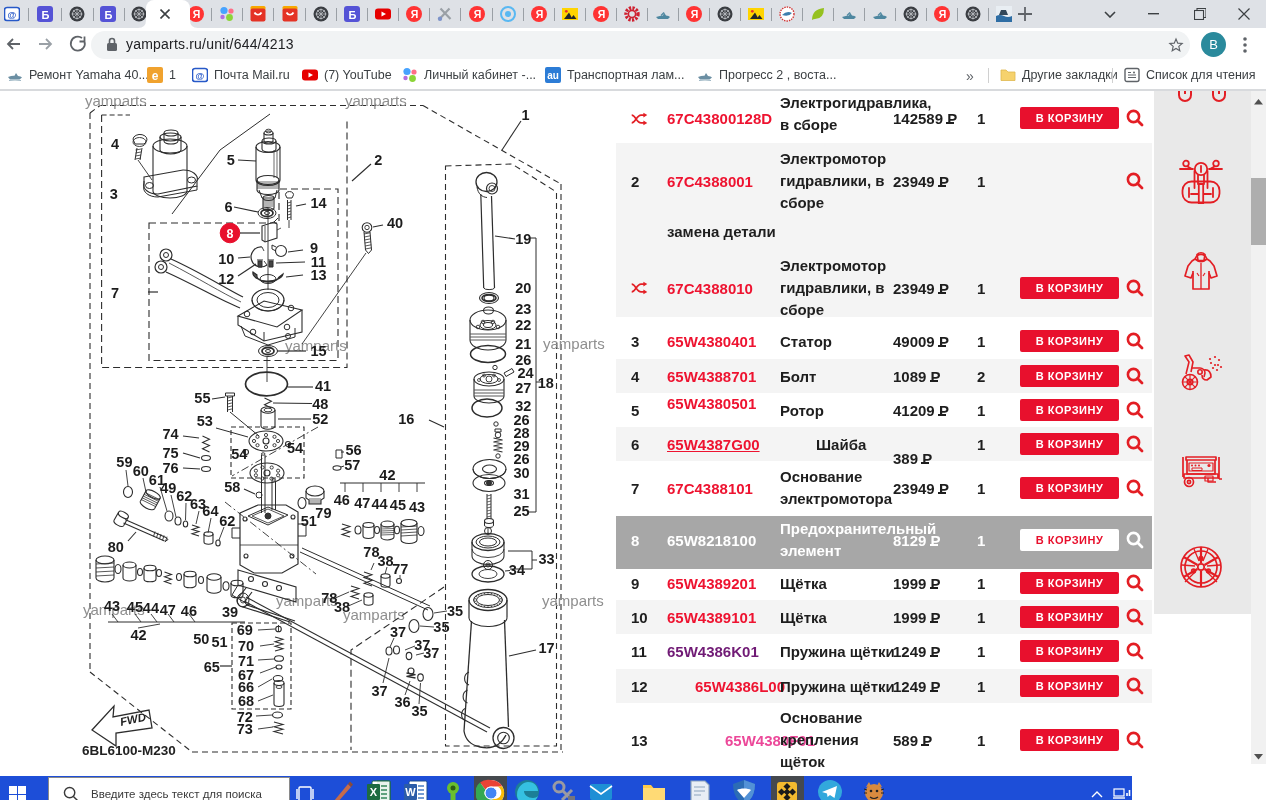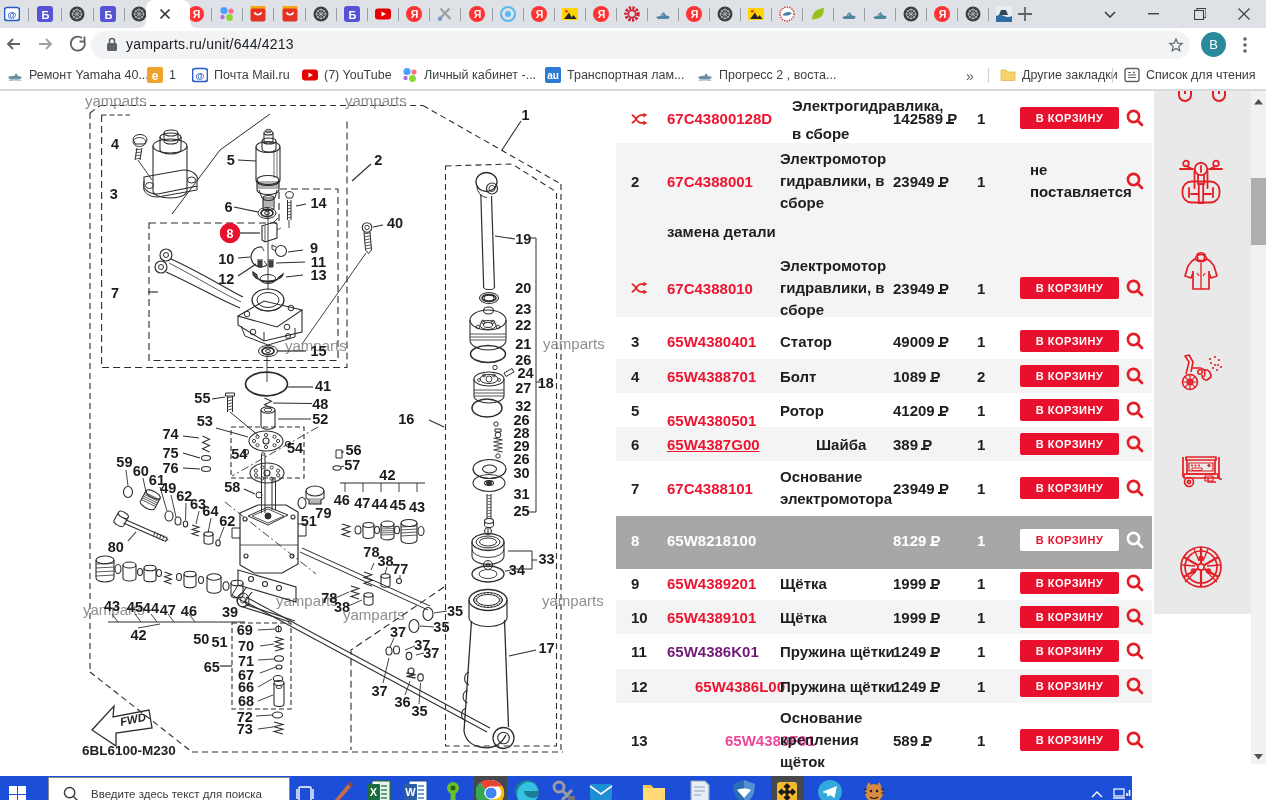--- a/index.html
+++ b/index.html
@@ -992,34 +992,33 @@
         <div class="row sel" style="top:425px;height:53px"></div>
         <svg class="abs" style="left:14px;top:21px" width="19" height="14" viewBox="0 0 22 18">
           <g stroke="#e31e24" stroke-width="2" fill="none">
             <path d="M1 4 C6 4 7 14 13 14 H17"></path>
             <path d="M1 14 C6 14 7 4 13 4 H17"></path>
           </g>
           <path d="M16 1 L21 4 L16 7z" fill="#e31e24"></path>
           <path d="M16 11 L21 14 L16 17z" fill="#e31e24"></path>
         </svg>
         <div class="abs" style="left:51px;top:19px;color:#ee1330;">67C43800128D</div>
-        <div class="abs" style="left:176px;top:1px;width:130px;line-height:28px;">Электрогидравлика,<br>в сборе</div>
+        <div class="abs" style="left:164px;top:1px;width:130px;line-height:22px;">Электрогидравлика,<br>в сборе</div>
         <div class="abs" style="left:277px;top:19px;">142589 <span class="rub">Р<i></i></span></div>
         <div class="abs" style="left:361px;top:19px;">1</div>
         <div class="cbtn" style="top:16px">В КОРЗИНУ</div>
         <svg class="abs" style="left:510px;top:18px" width="18" height="18" viewBox="0 0 18 18">
           <circle cx="7.5" cy="7.5" r="5.6" fill="none" stroke="#e31e24" stroke-width="2.6"></circle>
           <path d="M11.5 11.5 L16 16" stroke="#e31e24" stroke-width="2.8" stroke-linecap="round"></path>
         </svg>
         <div class="abs" style="left:15px;top:82px;">2</div>
         <div class="abs" style="left:51px;top:82px;color:#ee1330;">67C4388001</div>
         <div class="abs" style="left:164px;top:57px;width:116px;line-height:22px;">Электромотор гидравлики, в сборе</div>
         <div class="abs" style="left:277px;top:82px;">23949 <span class="rub">Р<i></i></span></div>
         <div class="abs" style="left:361px;top:82px;">1</div>
-        <div class="abs" style="left:414px;top:68px;width:120px;line-height:22px;">не поставляется</div>
         <svg class="abs" style="left:510px;top:81px" width="18" height="18" viewBox="0 0 18 18">
           <circle cx="7.5" cy="7.5" r="5.6" fill="none" stroke="#e31e24" stroke-width="2.6"></circle>
           <path d="M11.5 11.5 L16 16" stroke="#e31e24" stroke-width="2.8" stroke-linecap="round"></path>
         </svg>
         <div class="abs" style="left:51px;top:132px;">замена детали</div>
         <svg class="abs" style="left:14px;top:190px" width="19" height="14" viewBox="0 0 22 18">
           <g stroke="#e31e24" stroke-width="2" fill="none">
             <path d="M1 4 C6 4 7 14 13 14 H17"></path>
             <path d="M1 14 C6 14 7 4 13 4 H17"></path>
           </g>
@@ -1049,33 +1048,33 @@
         <div class="abs" style="left:51px;top:277px;color:#ee1330;">65W4388701</div>
         <div class="abs" style="left:164px;top:277px;">Болт</div>
         <div class="abs" style="left:277px;top:277px;">1089 <span class="rub">Р<i></i></span></div>
         <div class="abs" style="left:361px;top:277px;">2</div>
         <div class="cbtn" style="top:274px">В КОРЗИНУ</div>
         <svg class="abs" style="left:510px;top:276px" width="18" height="18" viewBox="0 0 18 18">
           <circle cx="7.5" cy="7.5" r="5.6" fill="none" stroke="#e31e24" stroke-width="2.6"></circle>
           <path d="M11.5 11.5 L16 16" stroke="#e31e24" stroke-width="2.8" stroke-linecap="round"></path>
         </svg>
         <div class="abs" style="left:15px;top:311px;">5</div>
-        <div class="abs" style="left:51px;top:321px;color:#ee1330;">65W4380501</div>
+        <div class="abs" style="left:51px;top:304px;color:#ee1330;">65W4380501</div>
         <div class="abs" style="left:164px;top:311px;">Ротор</div>
         <div class="abs" style="left:277px;top:311px;">41209 <span class="rub">Р<i></i></span></div>
         <div class="abs" style="left:361px;top:311px;">1</div>
         <div class="cbtn" style="top:308px">В КОРЗИНУ</div>
         <svg class="abs" style="left:510px;top:310px" width="18" height="18" viewBox="0 0 18 18">
           <circle cx="7.5" cy="7.5" r="5.6" fill="none" stroke="#e31e24" stroke-width="2.6"></circle>
           <path d="M11.5 11.5 L16 16" stroke="#e31e24" stroke-width="2.8" stroke-linecap="round"></path>
         </svg>
         <div class="abs" style="left:15px;top:345px;">6</div>
         <div class="abs" style="left:51px;top:345px;color:#ee1330;text-decoration:underline;">65W4387G00</div>
         <div class="abs" style="left:164px;top:345px;margin-left:36px;">Шайба</div>
-        <div class="abs" style="left:277px;top:345px;text-align:center;">389 <span class="rub">Р<i></i></span></div>
+        <div class="abs" style="left:277px;top:359px;text-align:center;">389 <span class="rub">Р<i></i></span></div>
         <div class="abs" style="left:361px;top:345px;">1</div>
         <div class="cbtn" style="top:342px">В КОРЗИНУ</div>
         <svg class="abs" style="left:510px;top:344px" width="18" height="18" viewBox="0 0 18 18">
           <circle cx="7.5" cy="7.5" r="5.6" fill="none" stroke="#e31e24" stroke-width="2.6"></circle>
           <path d="M11.5 11.5 L16 16" stroke="#e31e24" stroke-width="2.8" stroke-linecap="round"></path>
         </svg>
         <div class="abs" style="left:15px;top:389px;">7</div>
         <div class="abs" style="left:51px;top:389px;color:#ee1330;">67C4388101</div>
         <div class="abs" style="left:164px;top:375px;width:130px;line-height:22px;">Основание электромотора</div>
         <div class="abs" style="left:277px;top:389px;">23949 <span class="rub">Р<i></i></span></div>
@@ -1130,20 +1129,21 @@
         <div class="abs" style="left:164px;top:616px;width:110px;line-height:22px;">Основание крепления щёток</div>
         <div class="abs" style="left:277px;top:641px;">589 <span class="rub">Р<i></i></span></div>
         <div class="abs" style="left:361px;top:641px;">1</div>
         <div class="cbtn" style="top:638px">В КОРЗИНУ</div>
         <svg class="abs" style="left:510px;top:640px" width="18" height="18" viewBox="0 0 18 18">
           <circle cx="7.5" cy="7.5" r="5.6" fill="none" stroke="#e31e24" stroke-width="2.6"></circle>
           <path d="M11.5 11.5 L16 16" stroke="#e31e24" stroke-width="2.8" stroke-linecap="round"></path>
         </svg>
         <div class="abs" style="left:15px;top:441px;color:#fff;">8</div>
         <div class="abs" style="left:51px;top:441px;color:#fff;">65W8218100</div>
+        <div class="abs" style="left:164px;top:427px;color:#fff;width:116px;line-height:22px;">Предохранительный элемент</div>
         <div class="abs" style="left:277px;top:441px;color:#fff;">8129 <span class="rub">Р<i style="background:#fff"></i></span></div>
         <div class="abs" style="left:361px;top:441px;color:#fff;">1</div>
         <div class="cbtn wh" style="top:438px">В КОРЗИНУ</div>
         <svg class="abs" style="left:510px;top:440px" width="18" height="18" viewBox="0 0 18 18">
           <circle cx="7.5" cy="7.5" r="5.6" fill="none" stroke="#fff" stroke-width="2.6"></circle>
           <path d="M11.5 11.5 L16 16" stroke="#fff" stroke-width="2.8" stroke-linecap="round"></path>
         </svg>
       </div>
   <div id="sidebar">
         <svg class="abs" style="left:22px;top:0" width="52" height="14" viewBox="0 0 52 14">

